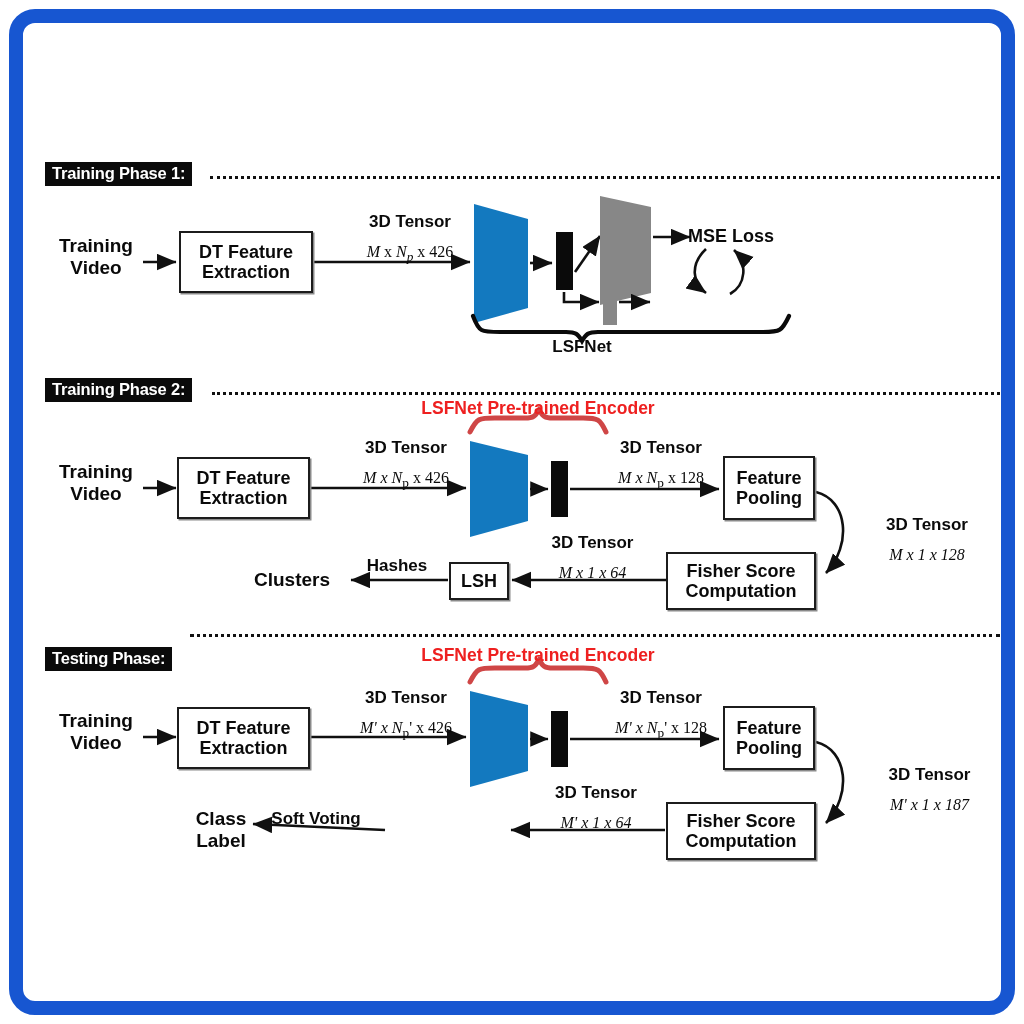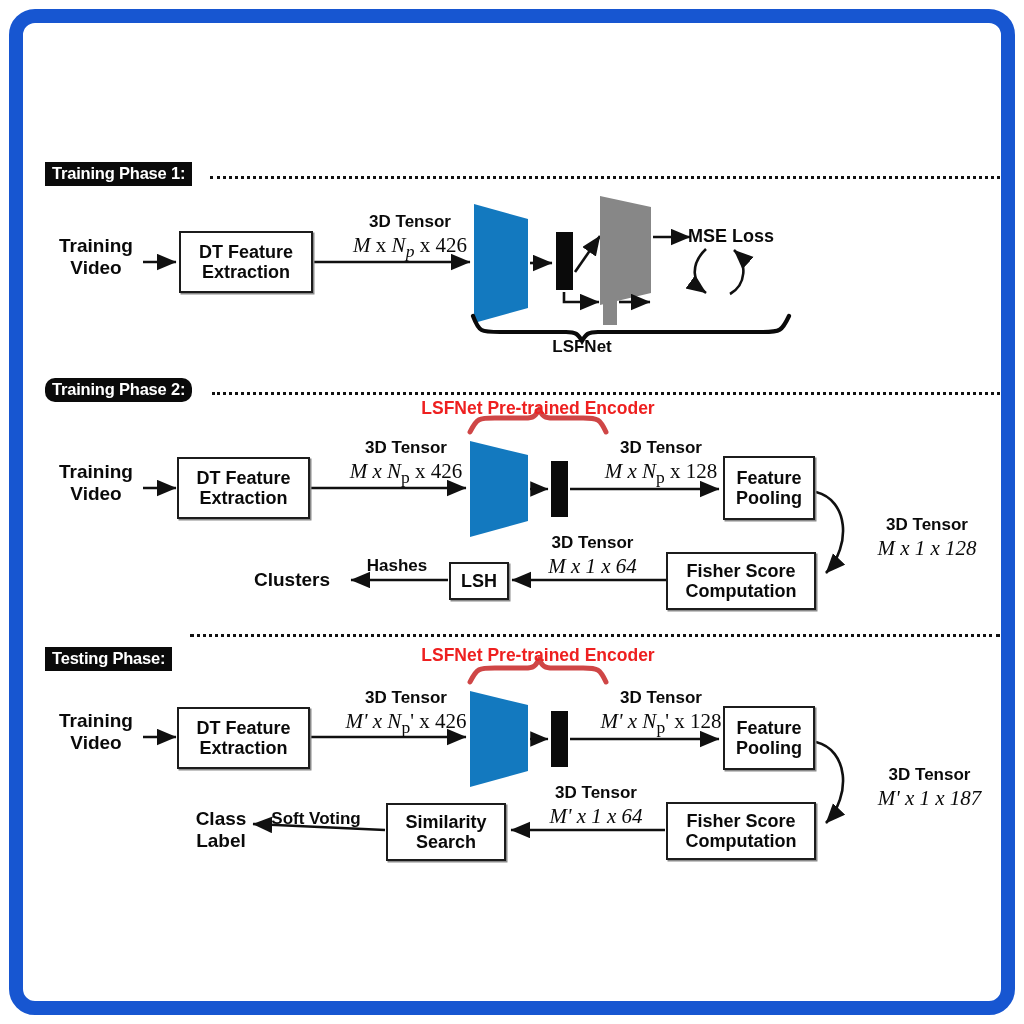--- a/index.html
+++ b/index.html
@@ -95,24 +95,24 @@
   .tensor-ann .t-title {
     display: block;
     font-family: "Liberation Sans", sans-serif;
     font-weight: bold;
     font-size: 17px;
     color: #0a0a0a;
   }
   .tensor-ann .t-dims {
     display: block;
     font-family: "Liberation Serif", serif;
-    font-size: 21px;
+    font-size: 16px;
     color: #0a0a0a;
     font-weight: normal;
-    margin-top: 1px;
+    margin-top: 11px;
   }
   .tensor-ann .t-dims i { font-style: italic; }
 
   
   .red-cap {
     position: absolute;
     color: #ee2020;
     font-weight: bold;
     font-size: 17.5px;
     white-space: nowrap;
@@ -224,21 +224,21 @@
       <span class="t-dims"><i>M</i><span style="display:inline"> x </span><i>N</i><sub style="font-style:italic">p</sub><span style="display:inline"> x 426</span></span>
     </div>
 
     <div class="txt" style="left:688px; top:226px; width:130px; font-size:18px; text-align:left;">
       <span>MSE Loss</span>
     </div>
 
 
     <div class="lsfnet-cap" style="left:532px; top:337px; width:100px;">LSFNet</div>
 
-    <div class="phase-chip" style="left:45px; top:378px;border-radius:10px;">Training Phase 2:</div>
+    <div class="phase-chip" style="left:45px; top:378px;">Training Phase 2:</div>
     <div class="dotted-rule" style="left:212px; top:392px; width:788px;"></div>
 
     <div class="red-cap" style="left:378px; top:398px; width:320px;">LSFNet Pre-trained Encoder</div>
 
     <div class="txt" style="left:48px; top:461px; width:96px; font-size:19px;">
       <span>Training</span>
       <span>Video</span>
     </div>
 
     <div class="node-box" style="left:177px; top:457px; width:133px; height:62px; font-size:18px;">
@@ -326,24 +326,20 @@
     <div class="node-box" style="left:666px; top:802px; width:150px; height:58px; font-size:18px;">
       <span>Fisher Score</span>
       <span>Computation</span>
     </div>
 
     <div class="tensor-ann" style="left:522px; top:783px; width:148px;">
       <span class="t-title">3D Tensor</span>
       <span class="t-dims"><i>M' x 1 x 64</i></span>
     </div>
 
-    <div class="node-box" style="left:386px; top:803px; width:120px; height:58px; font-size:18px;">
-      <span>Similarity</span>
-      <span>Search</span>
-    </div>
 
     <div class="txt" style="left:252px; top:809px; width:128px; font-size:17px;">
       <span>Soft Voting</span>
     </div>
 
     <div class="txt" style="left:184px; top:808px; width:74px; font-size:19px;">
       <span>Class</span>
       <span>Label</span>
     </div>
 

